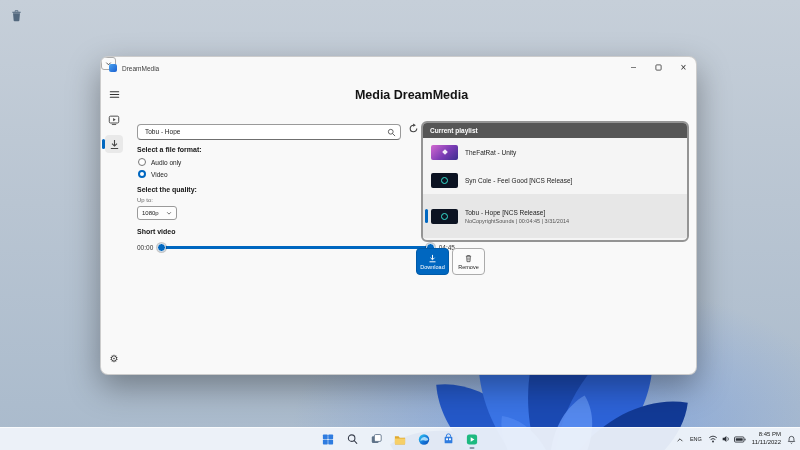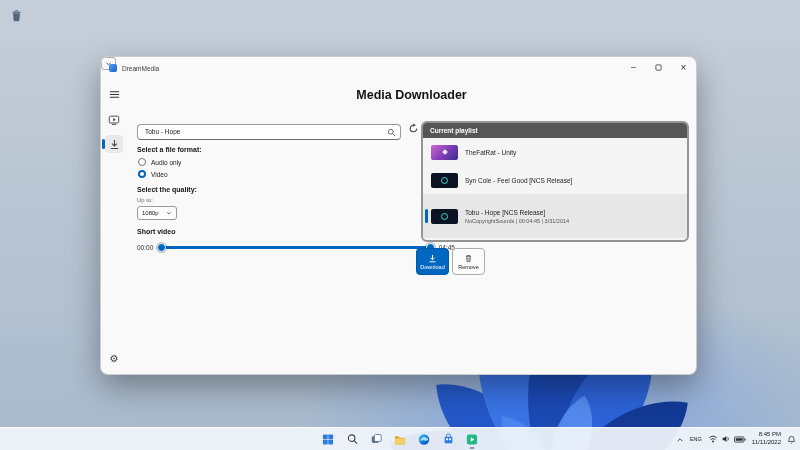--- a/index.html
+++ b/index.html
@@ -171,21 +171,21 @@
         <span class="sb-accent"></span>
         <svg viewBox="0 0 12 12" width="11" height="11">
           <path d="M6 1.2v6" stroke="#444" stroke-width="1.2"></path>
           <path d="M3.3 5l2.7 2.7L8.7 5" fill="none" stroke="#444" stroke-width="1.2"></path>
           <path d="M2 10.4h8" stroke="#444" stroke-width="1.2"></path>
         </svg>
       </div>
       <div class="sb-item sb-settings">⚙</div>
     </div>
 
-    <div class="page-title">Media Downloader</div>
+    <div class="page-title">Media DreamMedia</div>
 
     <div class="url-wrap">
       <input class="url-input" value="Tobu - Hope" style="">
       <span class="mag">
         <svg viewBox="0 0 12 12" width="9" height="9">
           <circle cx="5" cy="5" r="3.2" fill="none" stroke="#555" stroke-width="1.2"></circle>
           <line x1="7.6" y1="7.6" x2="10.4" y2="10.4" stroke="#555" stroke-width="1.2" stroke-linecap="round"></line>
         </svg>
       </span>
     </div>

